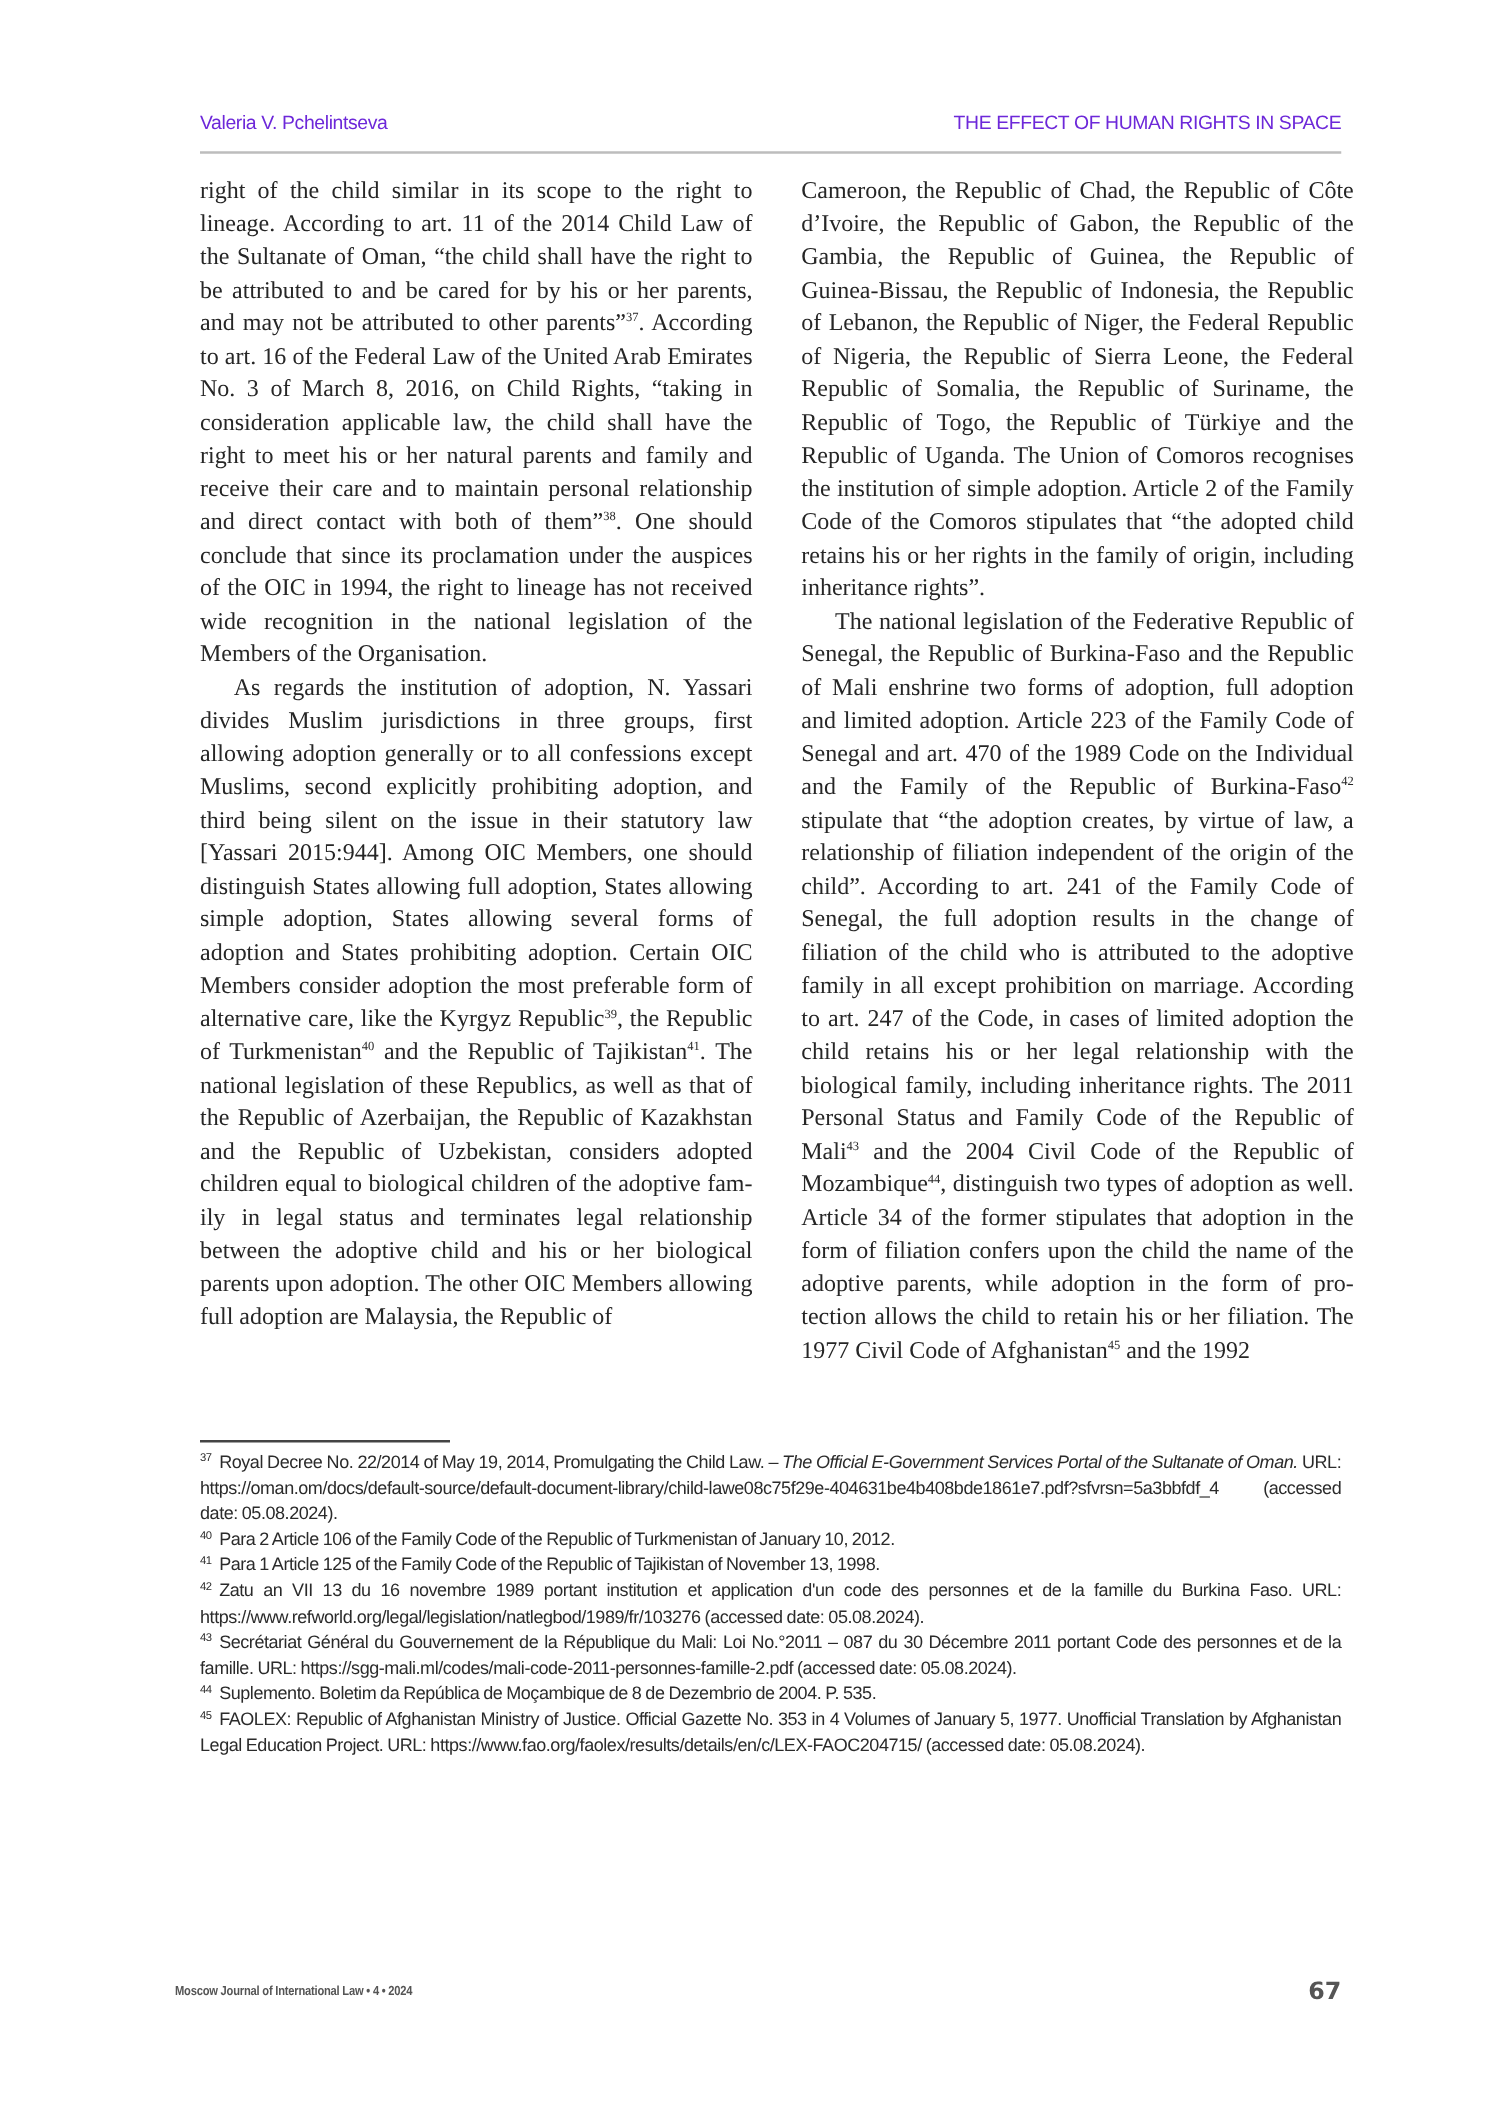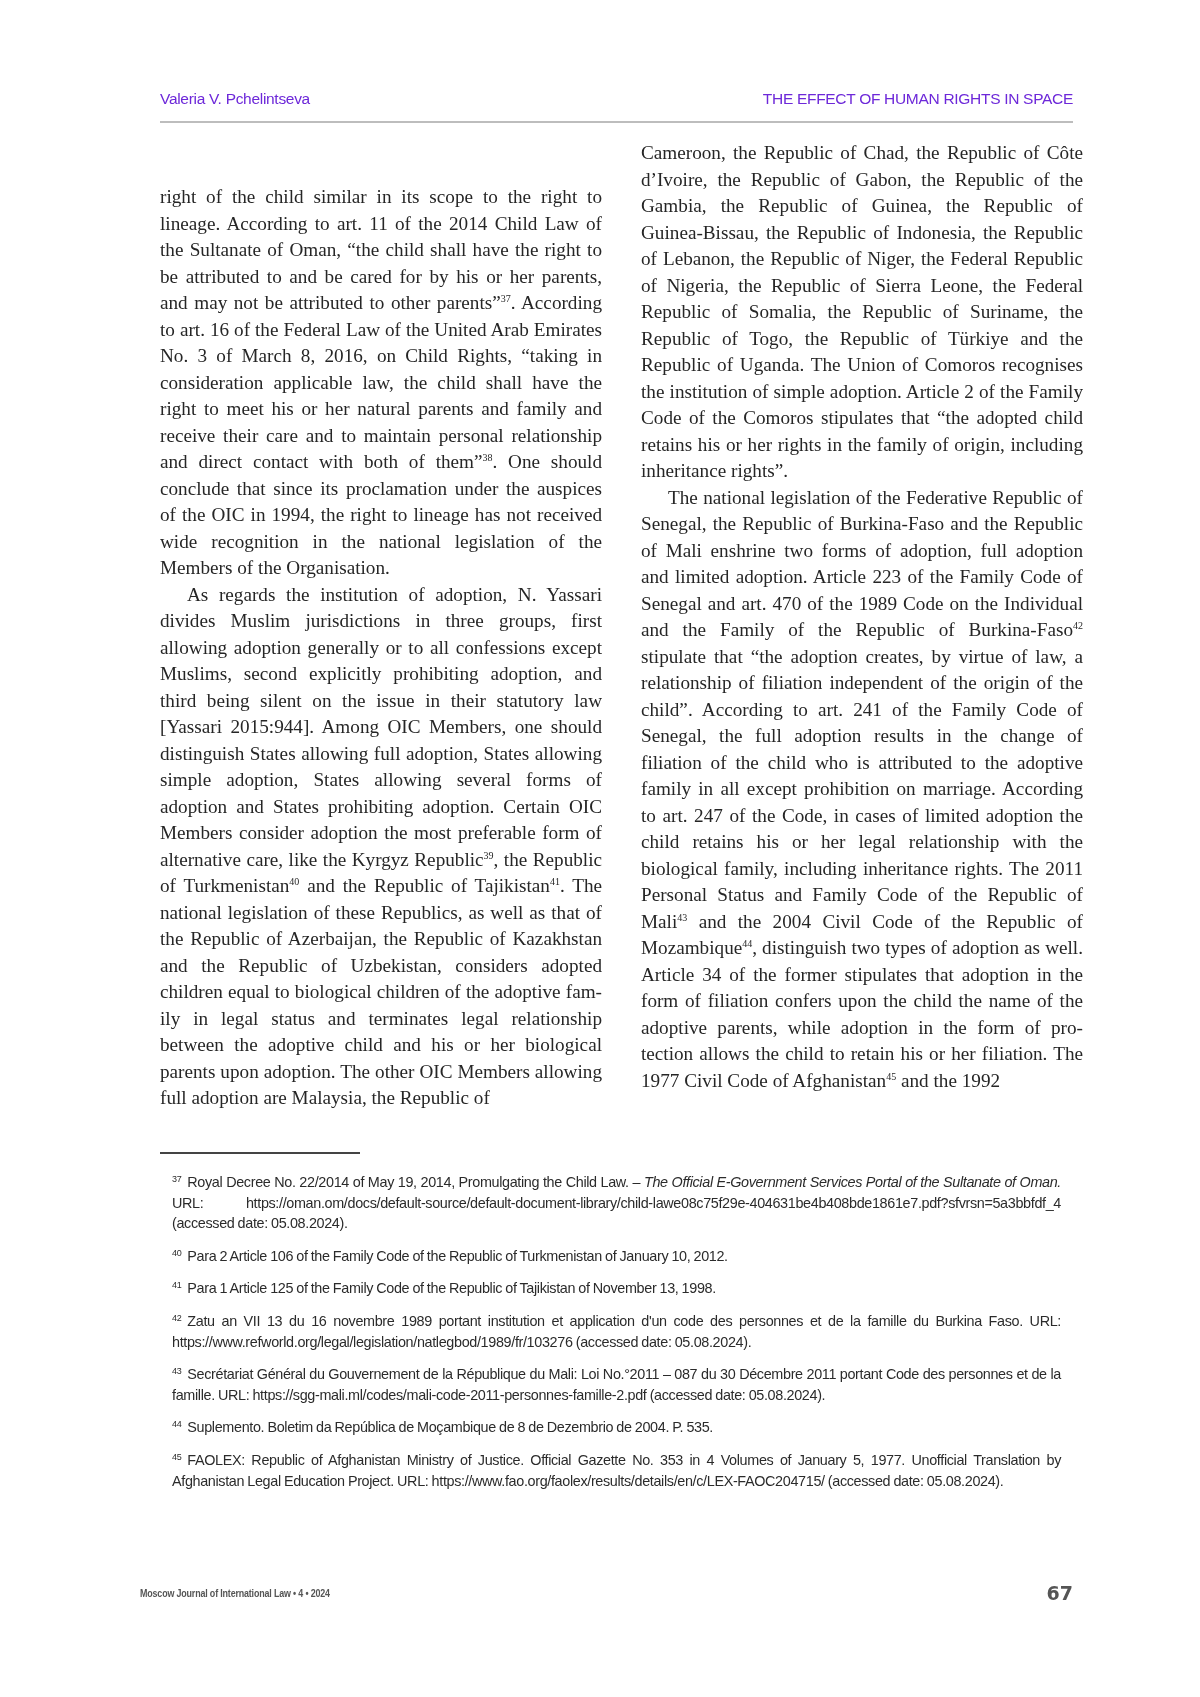--- a/index.html
+++ b/index.html
@@ -11,33 +11,33 @@
   }
   .running-head .author { position: absolute; left: 0; top: 2px; }
   .running-head .title { position: absolute; right: 0; top: 2px; }
   .head-rule { position: absolute; left: 160px; top: 121px; width: 913px; height: 2px; background: #bdbdbd; }
 
   .col {
     position: absolute; top: 140px; width: 442px;
     font-family: "Liberation Serif", serif; font-size: 19.2px; line-height: 26.5px;
     color: #262626; text-align: justify; hyphens: manual;
   }
-  .col.left { left: 160px; margin-top: 44px; }
+  .col.left { left: 160px; }
   .col.right { left: 617px; margin-left: 24px; }
   .col p { margin: 0; }
   .col p.indent { text-indent: 27px; }
   sup { font-size: 10px; line-height: 0; vertical-align: 7px; }
 
   .fn-rule { position: absolute; left: 160px; top: 1152px; width: 200px; height: 1.5px; background: #444; }
   .footnotes {
     position: absolute; left: 160px; top: 1160px; width: 913px;
     font-family: "Liberation Sans", sans-serif; font-size: 14.4px; line-height: 20.6px;
     color: #2b2b2b; text-align: justify; letter-spacing: -0.35px; word-spacing: -0.5px;
   }
-  .footnotes .fn { margin: 12px; }
+  .footnotes .fn { margin: 0; }
   .footnotes .fn-num { font-size: 9px; vertical-align: 5px; line-height: 0; margin-right: 6px; }
   .footnotes em { font-style: italic; }
 
   .footer-journal {
     position: absolute; left: 140px; top: 1587px;
     font-family: "Liberation Sans", sans-serif; font-size: 10.5px; color: #555;
     letter-spacing: -0.2px; font-weight: bold; transform: scaleX(0.85); transform-origin: left;
   }
   .footer-page {
     position: absolute; right: 127px; top: 1582px;

